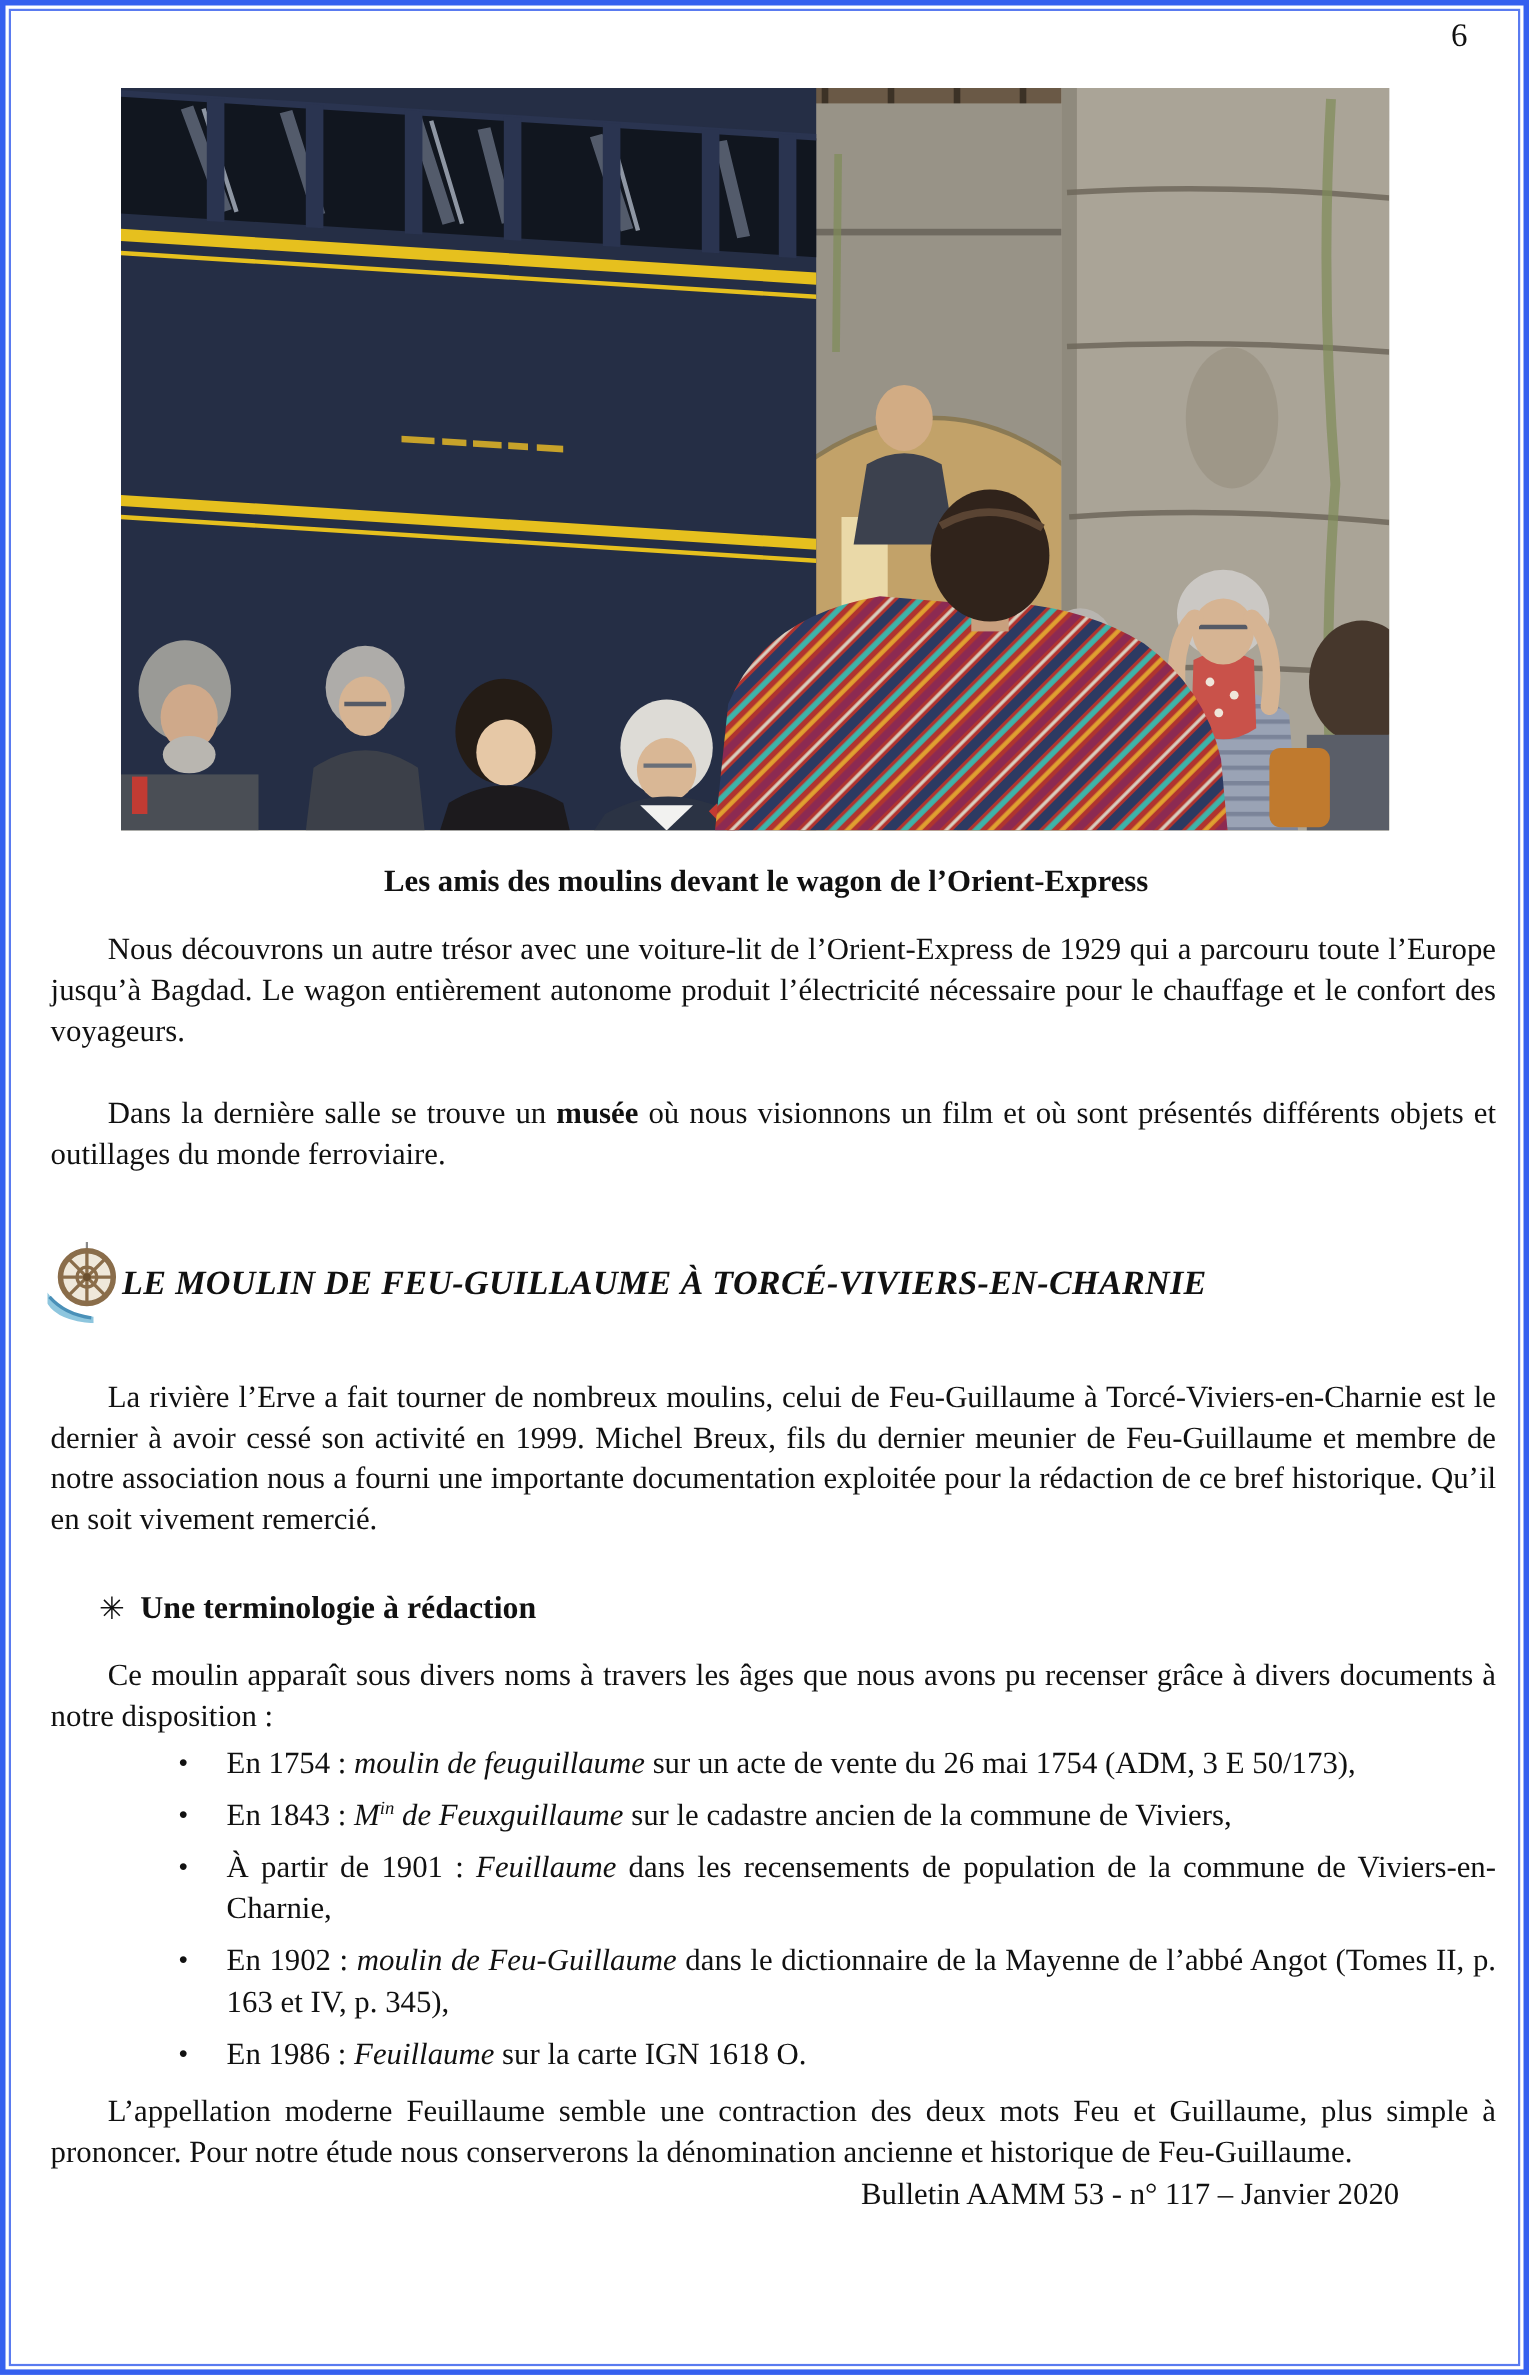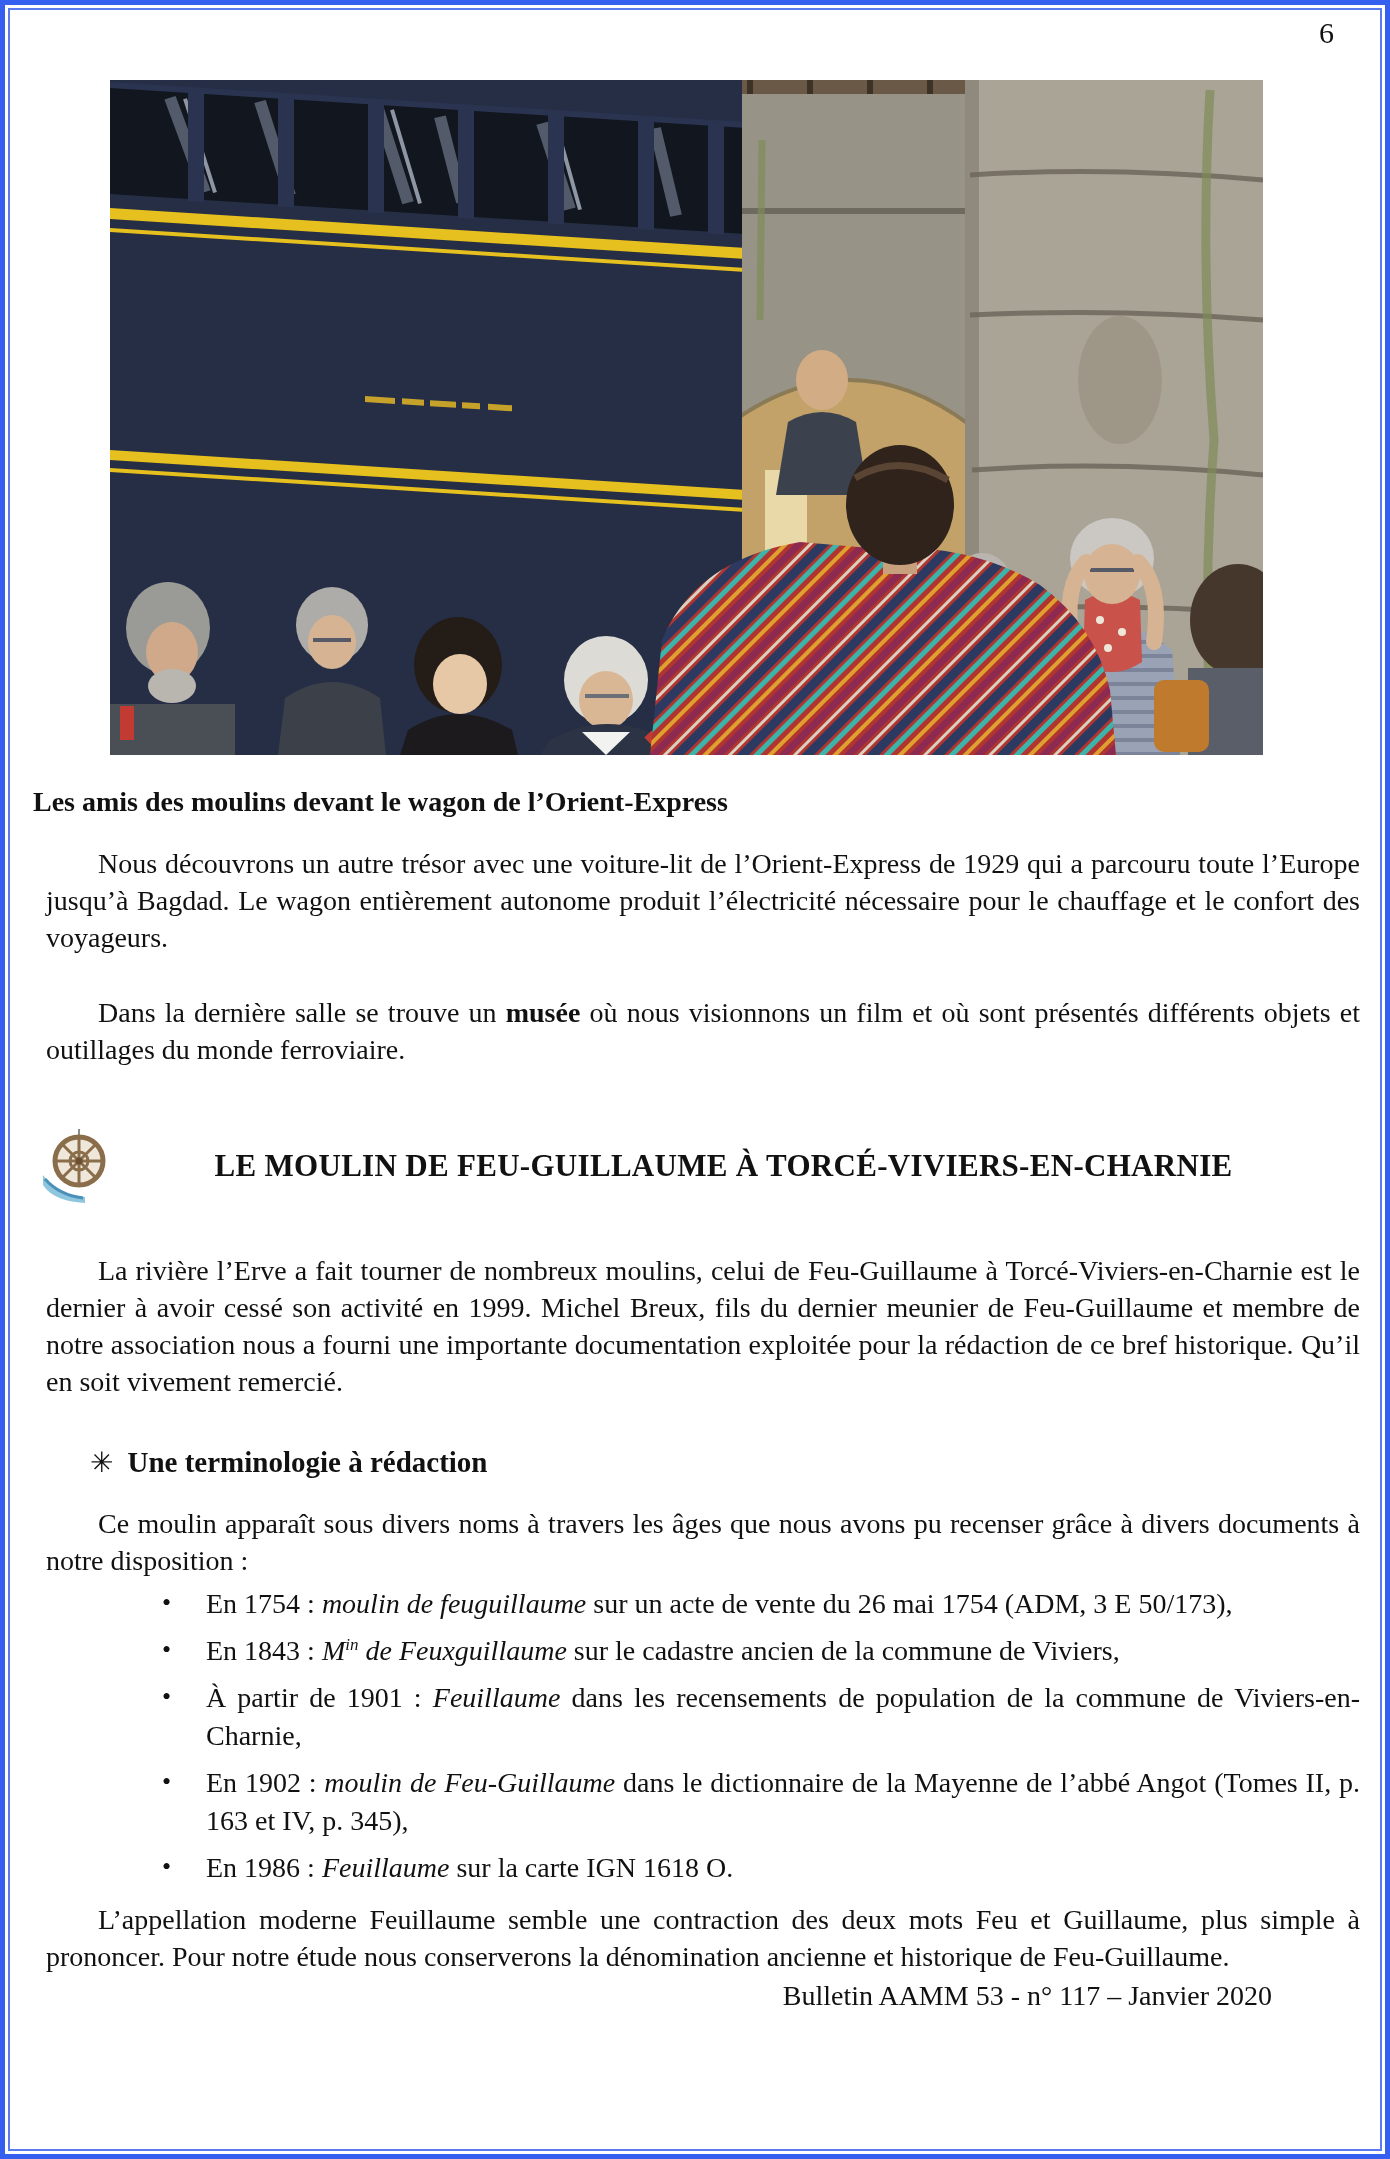--- a/index.html
+++ b/index.html
@@ -7,32 +7,32 @@
     width:1390px;height:2159px;background:#ffffff;position:relative;overflow:hidden;
     font-family:"Liberation Serif","DejaVu Serif",serif;color:#111111;
   }
   .frame-outer{position:absolute;inset:0;border:5px solid #3560ef;pointer-events:none;z-index:5;}
   .frame-inner{position:absolute;inset:8px;border:2px solid #5a7bf0;pointer-events:none;z-index:5;}
   .content{position:absolute;top:0;left:33px;right:30px;z-index:1;}
   .pagenum{text-align:right;padding:16px 26px 0 0;font-size:30px;height:38px;}
   .photo-block{margin:26px 0 0 0;}
   .photo{width:1153px;height:675px;margin-left:77px;position:relative;overflow:hidden;background:#b0aba0;}
   .photo svg{display:block;width:100%;height:100%;}
-  .caption{margin-top:28px;font-weight:bold;font-size:28px;line-height:38px;}
+  .caption{margin-top:28px;text-align:center;font-weight:bold;font-size:28px;line-height:38px;}
   .body{margin:0;text-align:justify;font-size:28px;line-height:37px;}
   .ind{text-indent:52px;margin-left:13px;}
   .p1{margin-top:24px;}
   .p2{margin-top:38px;}
   .p3{margin-top:48px;}
   .p4{margin-top:26px;}
   .p5{margin-top:14px;}
   .section-head{display:flex;align-items:center;margin-top:60px;height:76px;}
   .mill-icon{width:64px;height:74px;margin-left:10px;flex:0 0 auto;}
   .mill-icon svg{display:block;width:100%;height:100%;}
-  .section-head h1{flex:1;text-align:center;font-size:31px;margin:4px;padding-right:20px;font-weight:bold;letter-spacing:0.3px;}
+  .section-head h1{flex:1;font-size:31px;margin:4px;padding-right:20px;font-weight:bold;letter-spacing:0.3px;font-style:italic;}
   .subhead{margin:46px 0 0 57px;font-size:29px;font-weight:bold;display:flex;align-items:center;}
   .subhead .star{font-family:"DejaVu Sans",sans-serif;font-size:28px;margin-right:14px;line-height:1;}
   .names-list{margin:6px 0 0 0;padding:0 0 0 127px;list-style:none;}
   .names-list li{font-size:28px;line-height:38px;margin-bottom:9px;padding-left:46px;position:relative;text-align:justify;}
   .names-list li::before{content:"\2022";position:absolute;left:2px;top:-1px;font-size:26px;}
   .itsup{font-style:italic;font-size:17px;vertical-align:super;line-height:0;}
   .footer{margin-top:2px;text-align:right;padding-right:88px;font-size:28px;line-height:38px;}
 </style>
 </head>
 <body>

